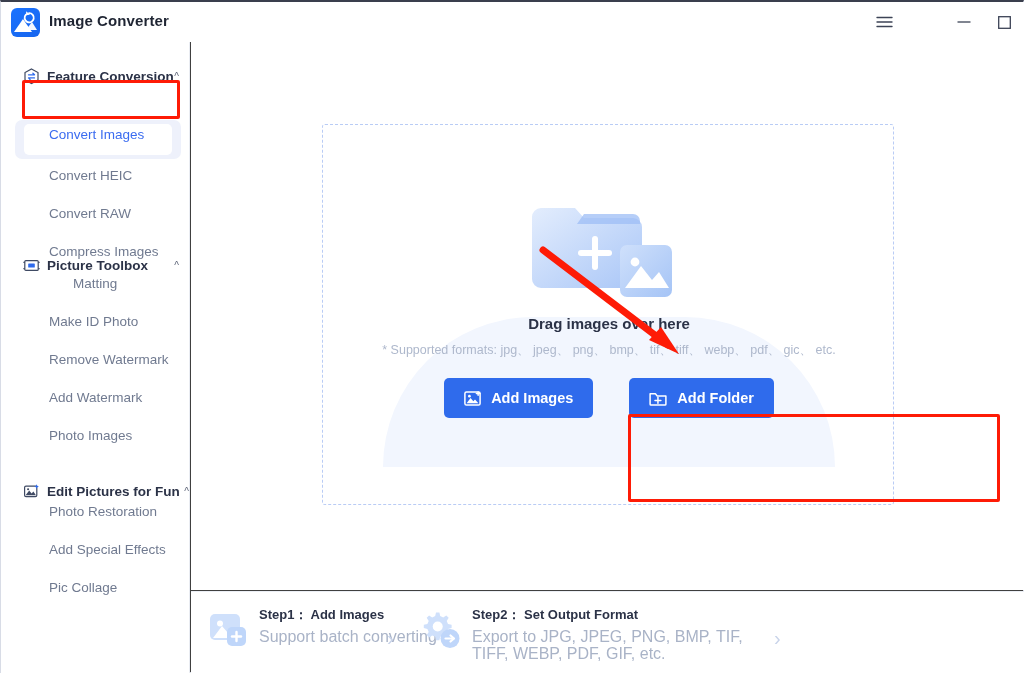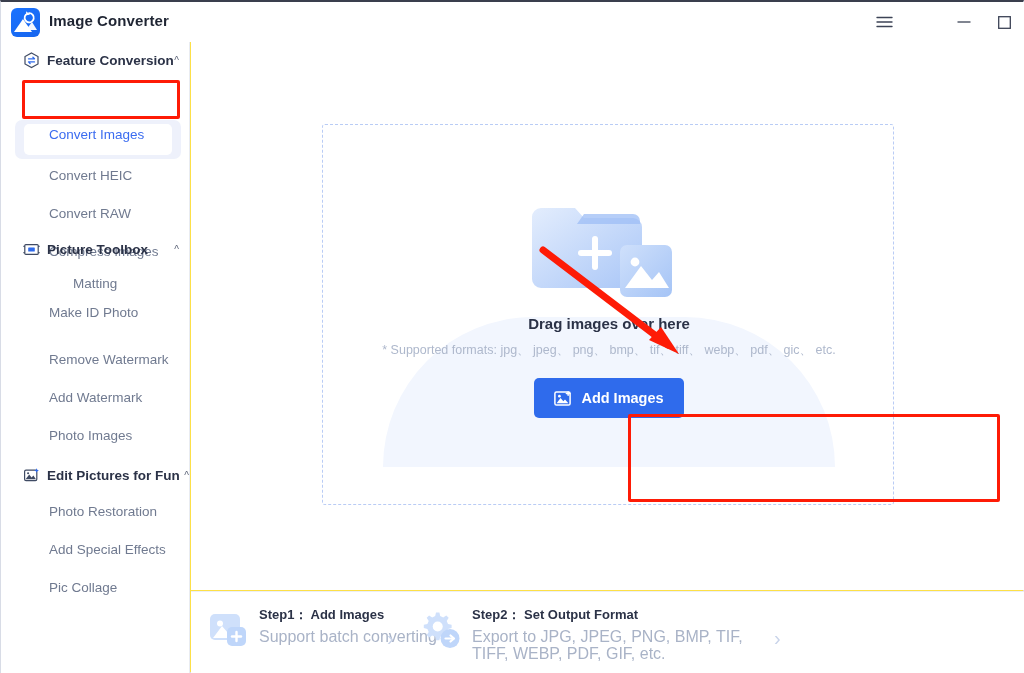--- a/index.html
+++ b/index.html
@@ -5,21 +5,21 @@
   * { box-sizing: border-box; margin: 0; padding: 0; }
   html, body {
     width: 1024px; height: 673px;
     font-family: "Liberation Sans", sans-serif;
     background: #ffffff;
     overflow: hidden;
   }
   .app {
     position: relative;
     width: 1024px; height: 673px;
-    background: #fde047;
+    background: #404040;
     border: 1px solid #d8dce6;
     border-top: 2px solid #3a3f4d;
   }
 
   
   .titlebar {
     position: absolute; left: 0; top: 0;
     width: 1024px; height: 40px;
     background: #ffffff;
     display: flex; align-items: center;
@@ -51,20 +51,21 @@
     position: absolute; left: 0; top: 40px;
     width: 189px; height: 633px;
     background: #ffffff;
     border-right: 1px solid #e9ecf2;
   }
   .nav-section {
     position: absolute; left: 22px;
     display: flex; align-items: center; gap: 7px;
     width: 160px;
     cursor: pointer;
+    margin-top: 16px;
   }
   .nav-section .sec-label {
     font-size: 13.5px; font-weight: bold; color: #2b3247; white-space: nowrap;
   }
   .nav-section .caret {
     position: absolute; right: 4px; top: 4px;
     font-size: 10px; color: #5a6276; line-height: 1;
   }
   .nav-icon { width: 17px; height: 17px; flex: 0 0 17px; }
   .nav-icon svg { display: block; }
@@ -256,21 +257,21 @@
           <line x1="15.2" y1="11.6" x2="16.6" y2="11.6" stroke="#3f4a63" stroke-width="1.2"></line>
         </svg>
       </span>
       <span class="sec-label">Picture Toolbox</span>
       <span class="caret">^</span>
     </div>
 
     <div class="nav-item" style="top:231px;margin-left:24px;">
       <span>Matting</span>
     </div>
-    <div class="nav-item" style="top:260px;">
+    <div class="nav-item" style="top:269px;">
       <span>Make ID Photo</span>
     </div>
     <div class="nav-item" style="top:307px;">
       <span>Remove Watermark</span>
     </div>
     <div class="nav-item" style="top:345px;">
       <span>Add Watermark</span>
     </div>
     <div class="nav-item" style="top:383px;">
       <span>Photo Images</span>
@@ -341,20 +342,32 @@
               <path d="M2.6 13.2 L6.6 8 L9.3 11.3 L11 9.4 L14.4 13.2 Z" fill="#ffffff"></path>
               <g stroke="#ffffff" stroke-width="1.5" stroke-linecap="round">
                 <line x1="12.4" y1="3.6" x2="15.8" y2="3.6"></line>
                 <line x1="14.1" y1="1.9" x2="14.1" y2="5.3"></line>
               </g>
             </svg>
           </span>
           <span>Add Images</span>
         </button>
 
+        <button class="btn">
+          <span>
+            <svg width="18" height="17" viewBox="0 0 18 17">
+              <path d="M1.1 3.8 h5.3 l1.8 2.1 h8.7 v8.3 a0.9 0.9 0 0 1 -0.9 0.9 h-14 a0.9 0.9 0 0 1 -0.9 -0.9 Z" fill="none" stroke="#ffffff" stroke-width="1.5" stroke-linejoin="round"></path>
+              <g stroke="#ffffff" stroke-width="1.5" stroke-linecap="round">
+                <line x1="6" y1="10.4" x2="11.9" y2="10.4"></line>
+                <line x1="8.95" y1="7.5" x2="8.95" y2="13.3"></line>
+              </g>
+            </svg>
+          </span>
+          <span>Add Folder</span>
+        </button>
       </div>
     </div>
 
     <div class="arrow">
       <svg width="180" height="140" viewBox="0 0 180 140">
         <path d="M22 23 L147 118" stroke="#fe1b06" stroke-width="7" stroke-linecap="round"></path>
         <path d="M158 127 L128 113 L140 100 Z" fill="#fe1b06"></path>
       </svg>
     </div>
     <div class="anno" id="anno-btns"></div>

